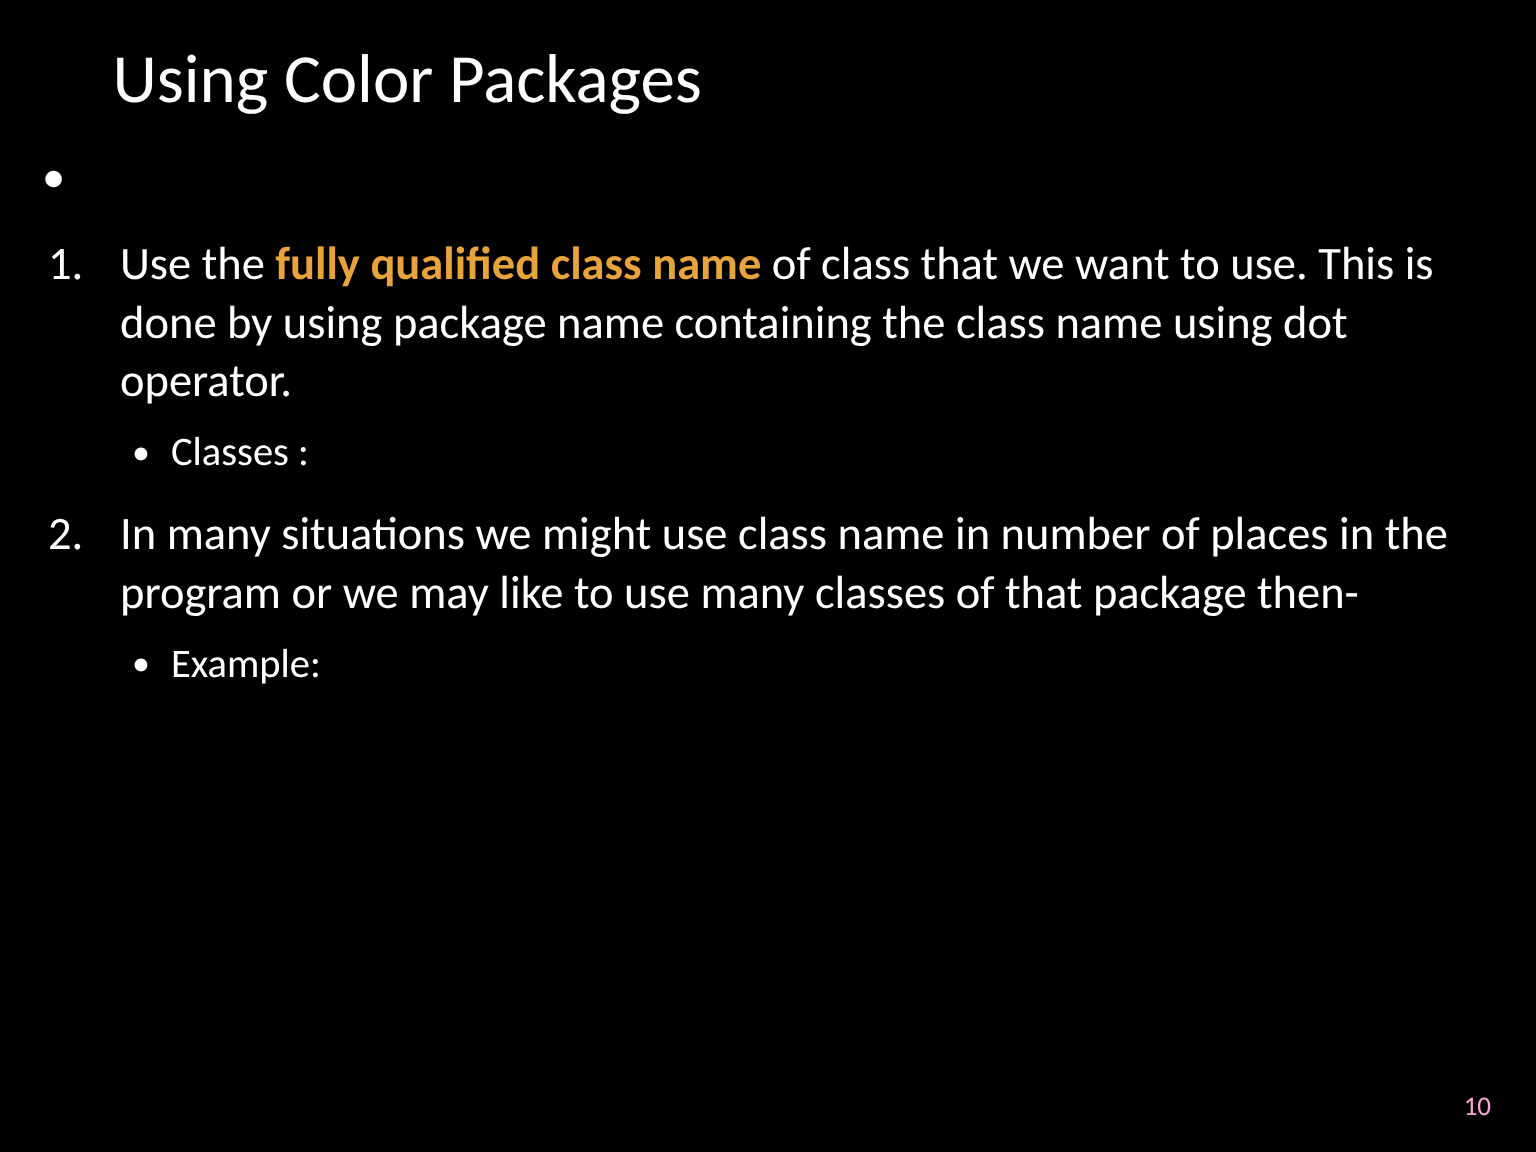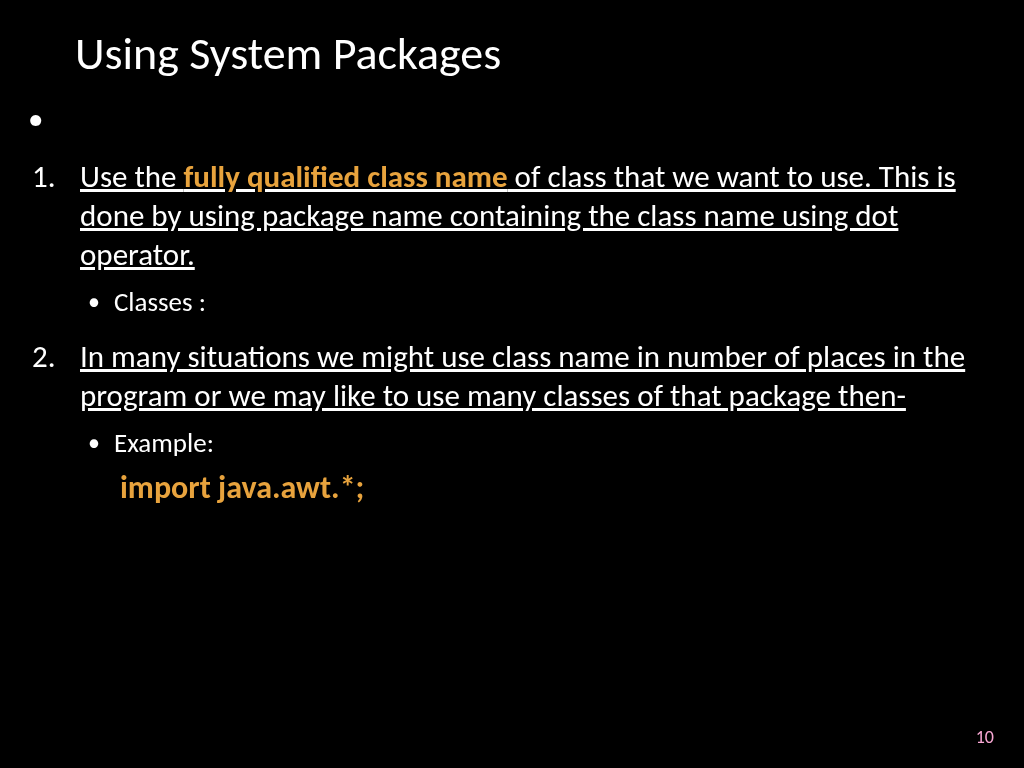--- a/index.html
+++ b/index.html
@@ -43,21 +43,20 @@
       line-height: 1.25;
     }
     .numbered-item .num {
       min-width: 60px;
       text-align: left;
       padding-left: 12px;
     }
     .numbered-item .content {
       flex: 1;
       padding-right: 25px;
-      text-decoration: underline;
     }
     .sub-bullet {
       font-size: 27px;
       margin-left: 68px;
       margin-bottom: 8px;
       display: flex;
       align-items: flex-start;
     }
     .sub-bullet .marker {
       margin-right: 14px;
@@ -83,21 +82,21 @@
       color: #f9a8d4;
     }
     .section2 {
       margin-top: 18px;
     }
   </style>
 </head>
 <body>
 
 <div class="slide">
-  <h1 class="title">Using System Packages</h1>
+  <h1 class="title">Using Color Packages</h1>
 
   <div class="bullet-main">
     <span class="marker">•</span>
   </div>
 
   <div class="numbered-item">
     <span class="num">1.</span>
     <span class="content">
       <span>Use the </span><span class="highlight">fully qualified class name</span><span> of class that we want to use. This is done by using package name containing the class name using dot operator.</span>
     </span>
@@ -112,16 +111,15 @@
   <div class="numbered-item section2">
     <span class="num">2.</span>
     <span class="content">In many situations we might use class name in number of places in the program or we may like to use many classes of that package then-</span>
   </div>
 
   <div class="sub-bullet">
     <span class="marker">•</span>
     <span>Example:</span>
   </div>
 
-  <div class="code-line">import java.awt.*;</div>
 </div>
 
 <div class="page-number">10</div>
 
 </body></html>

